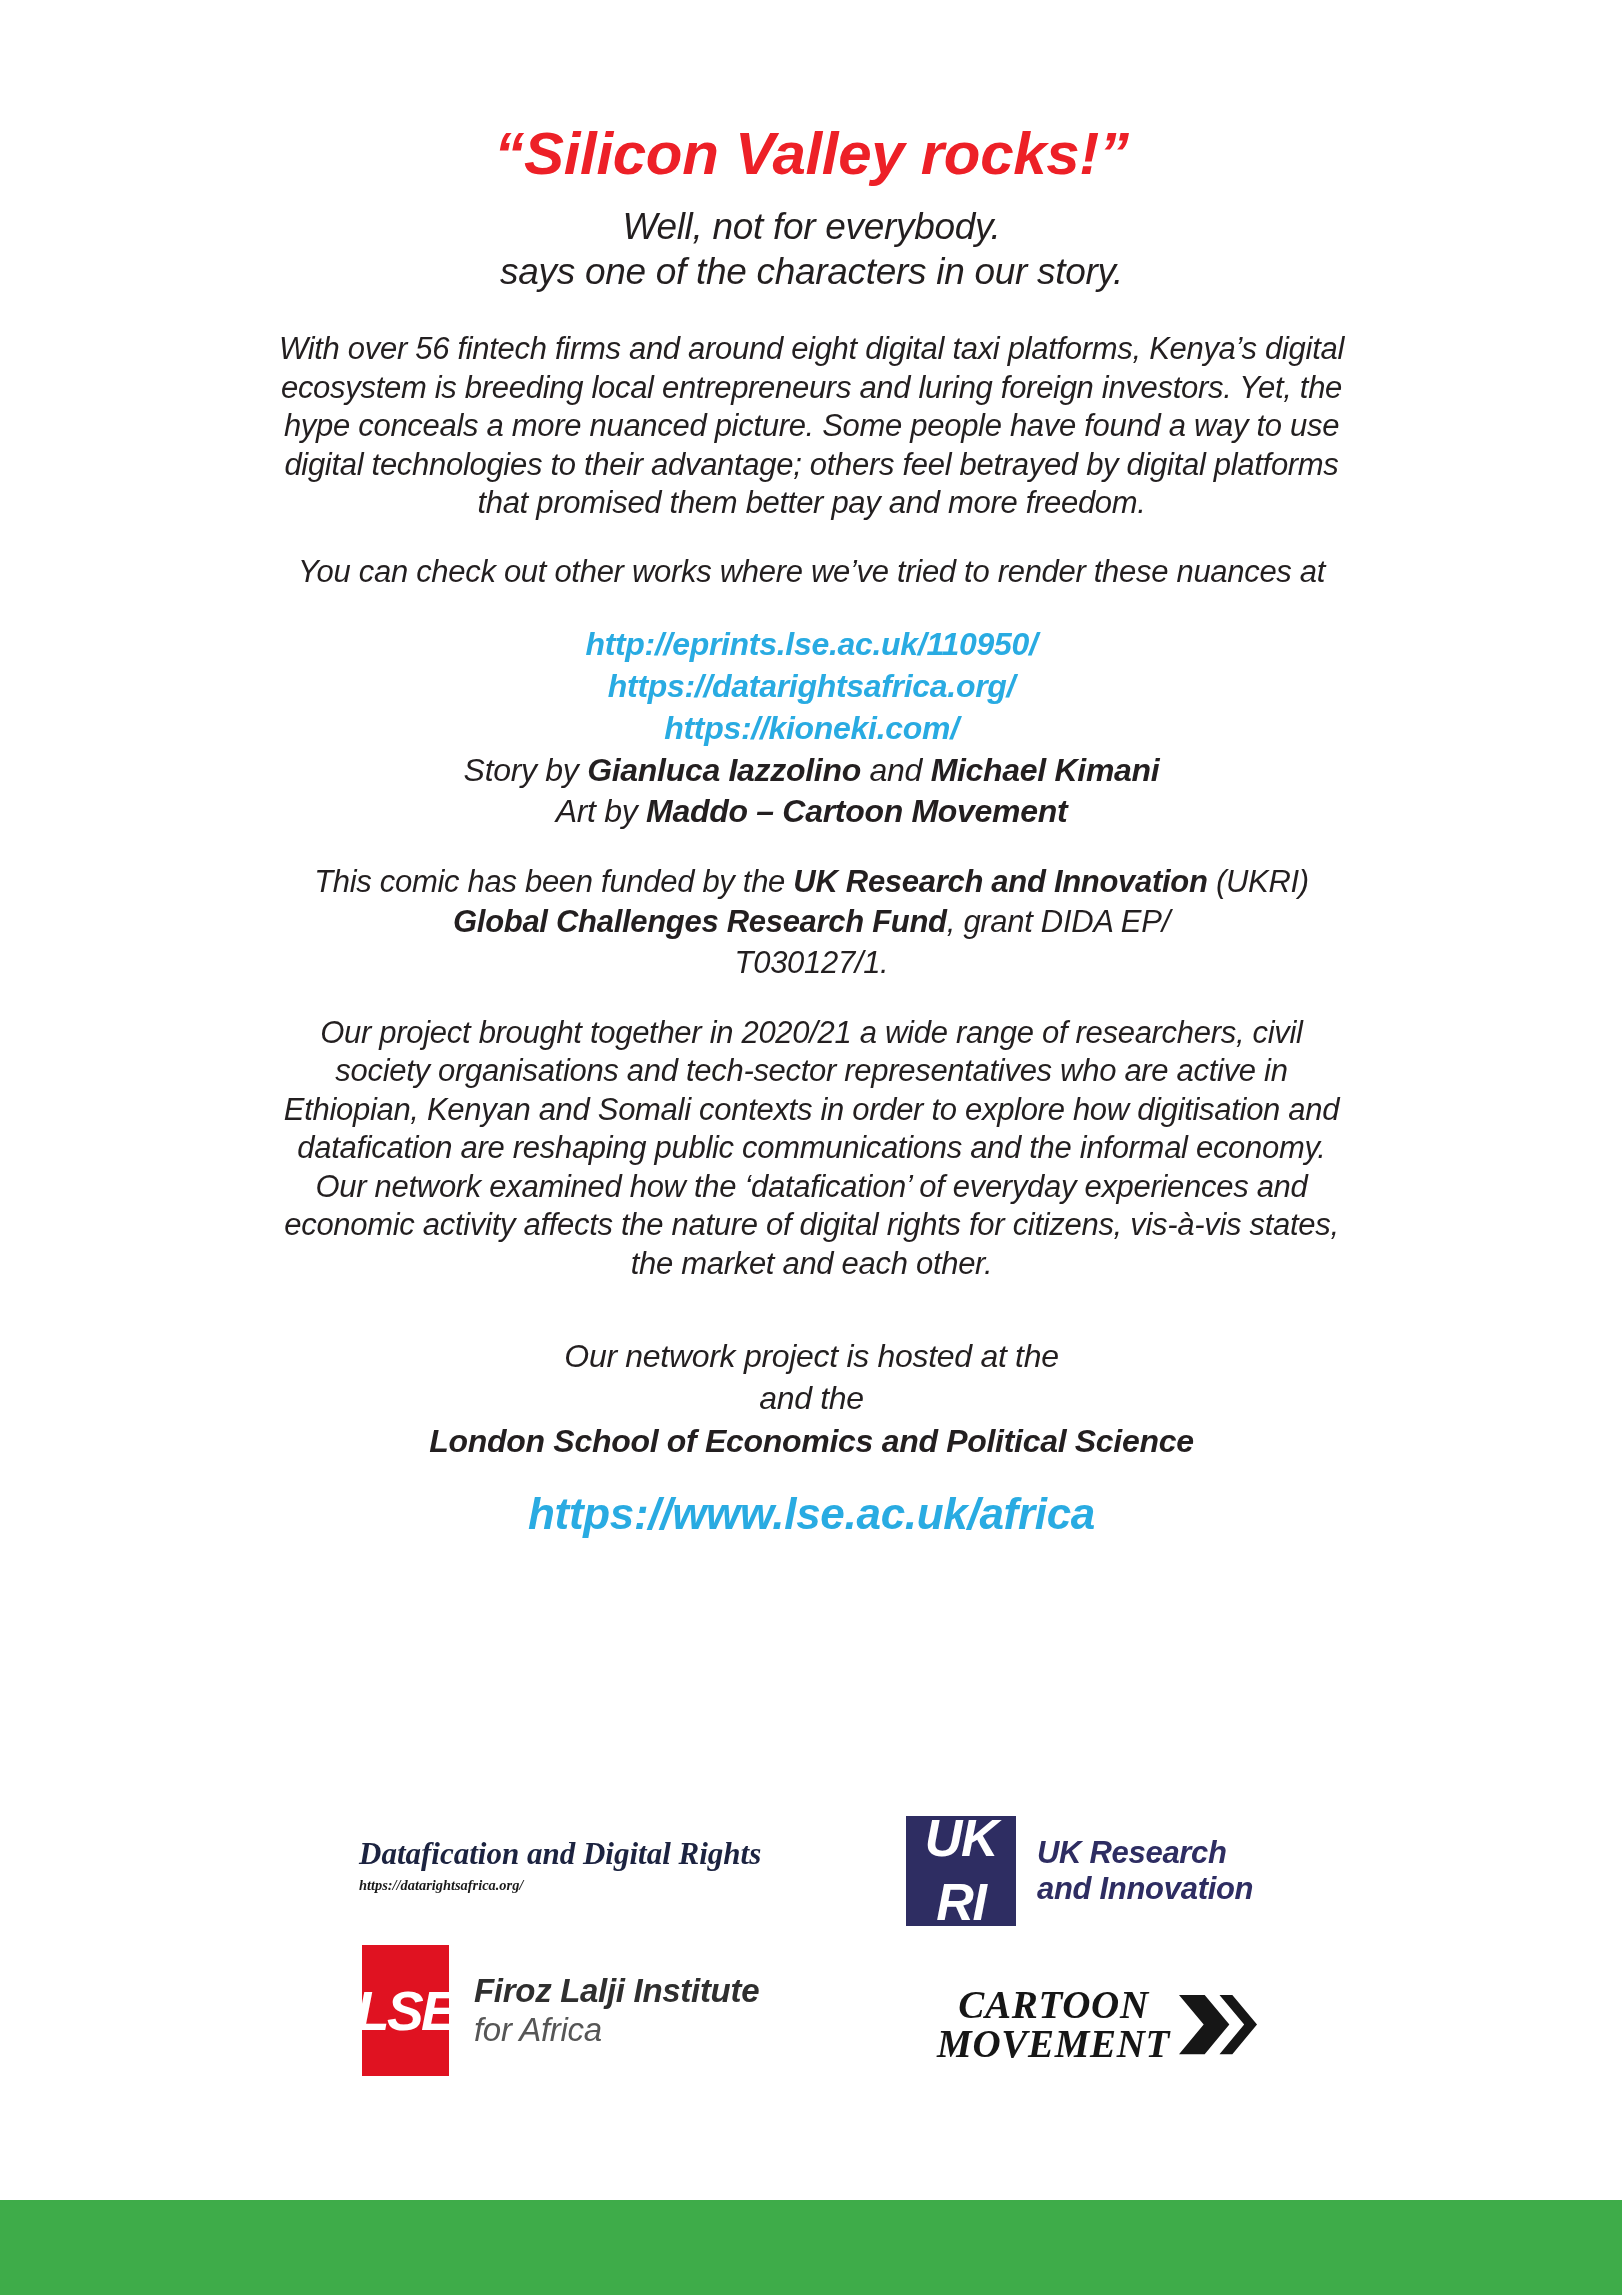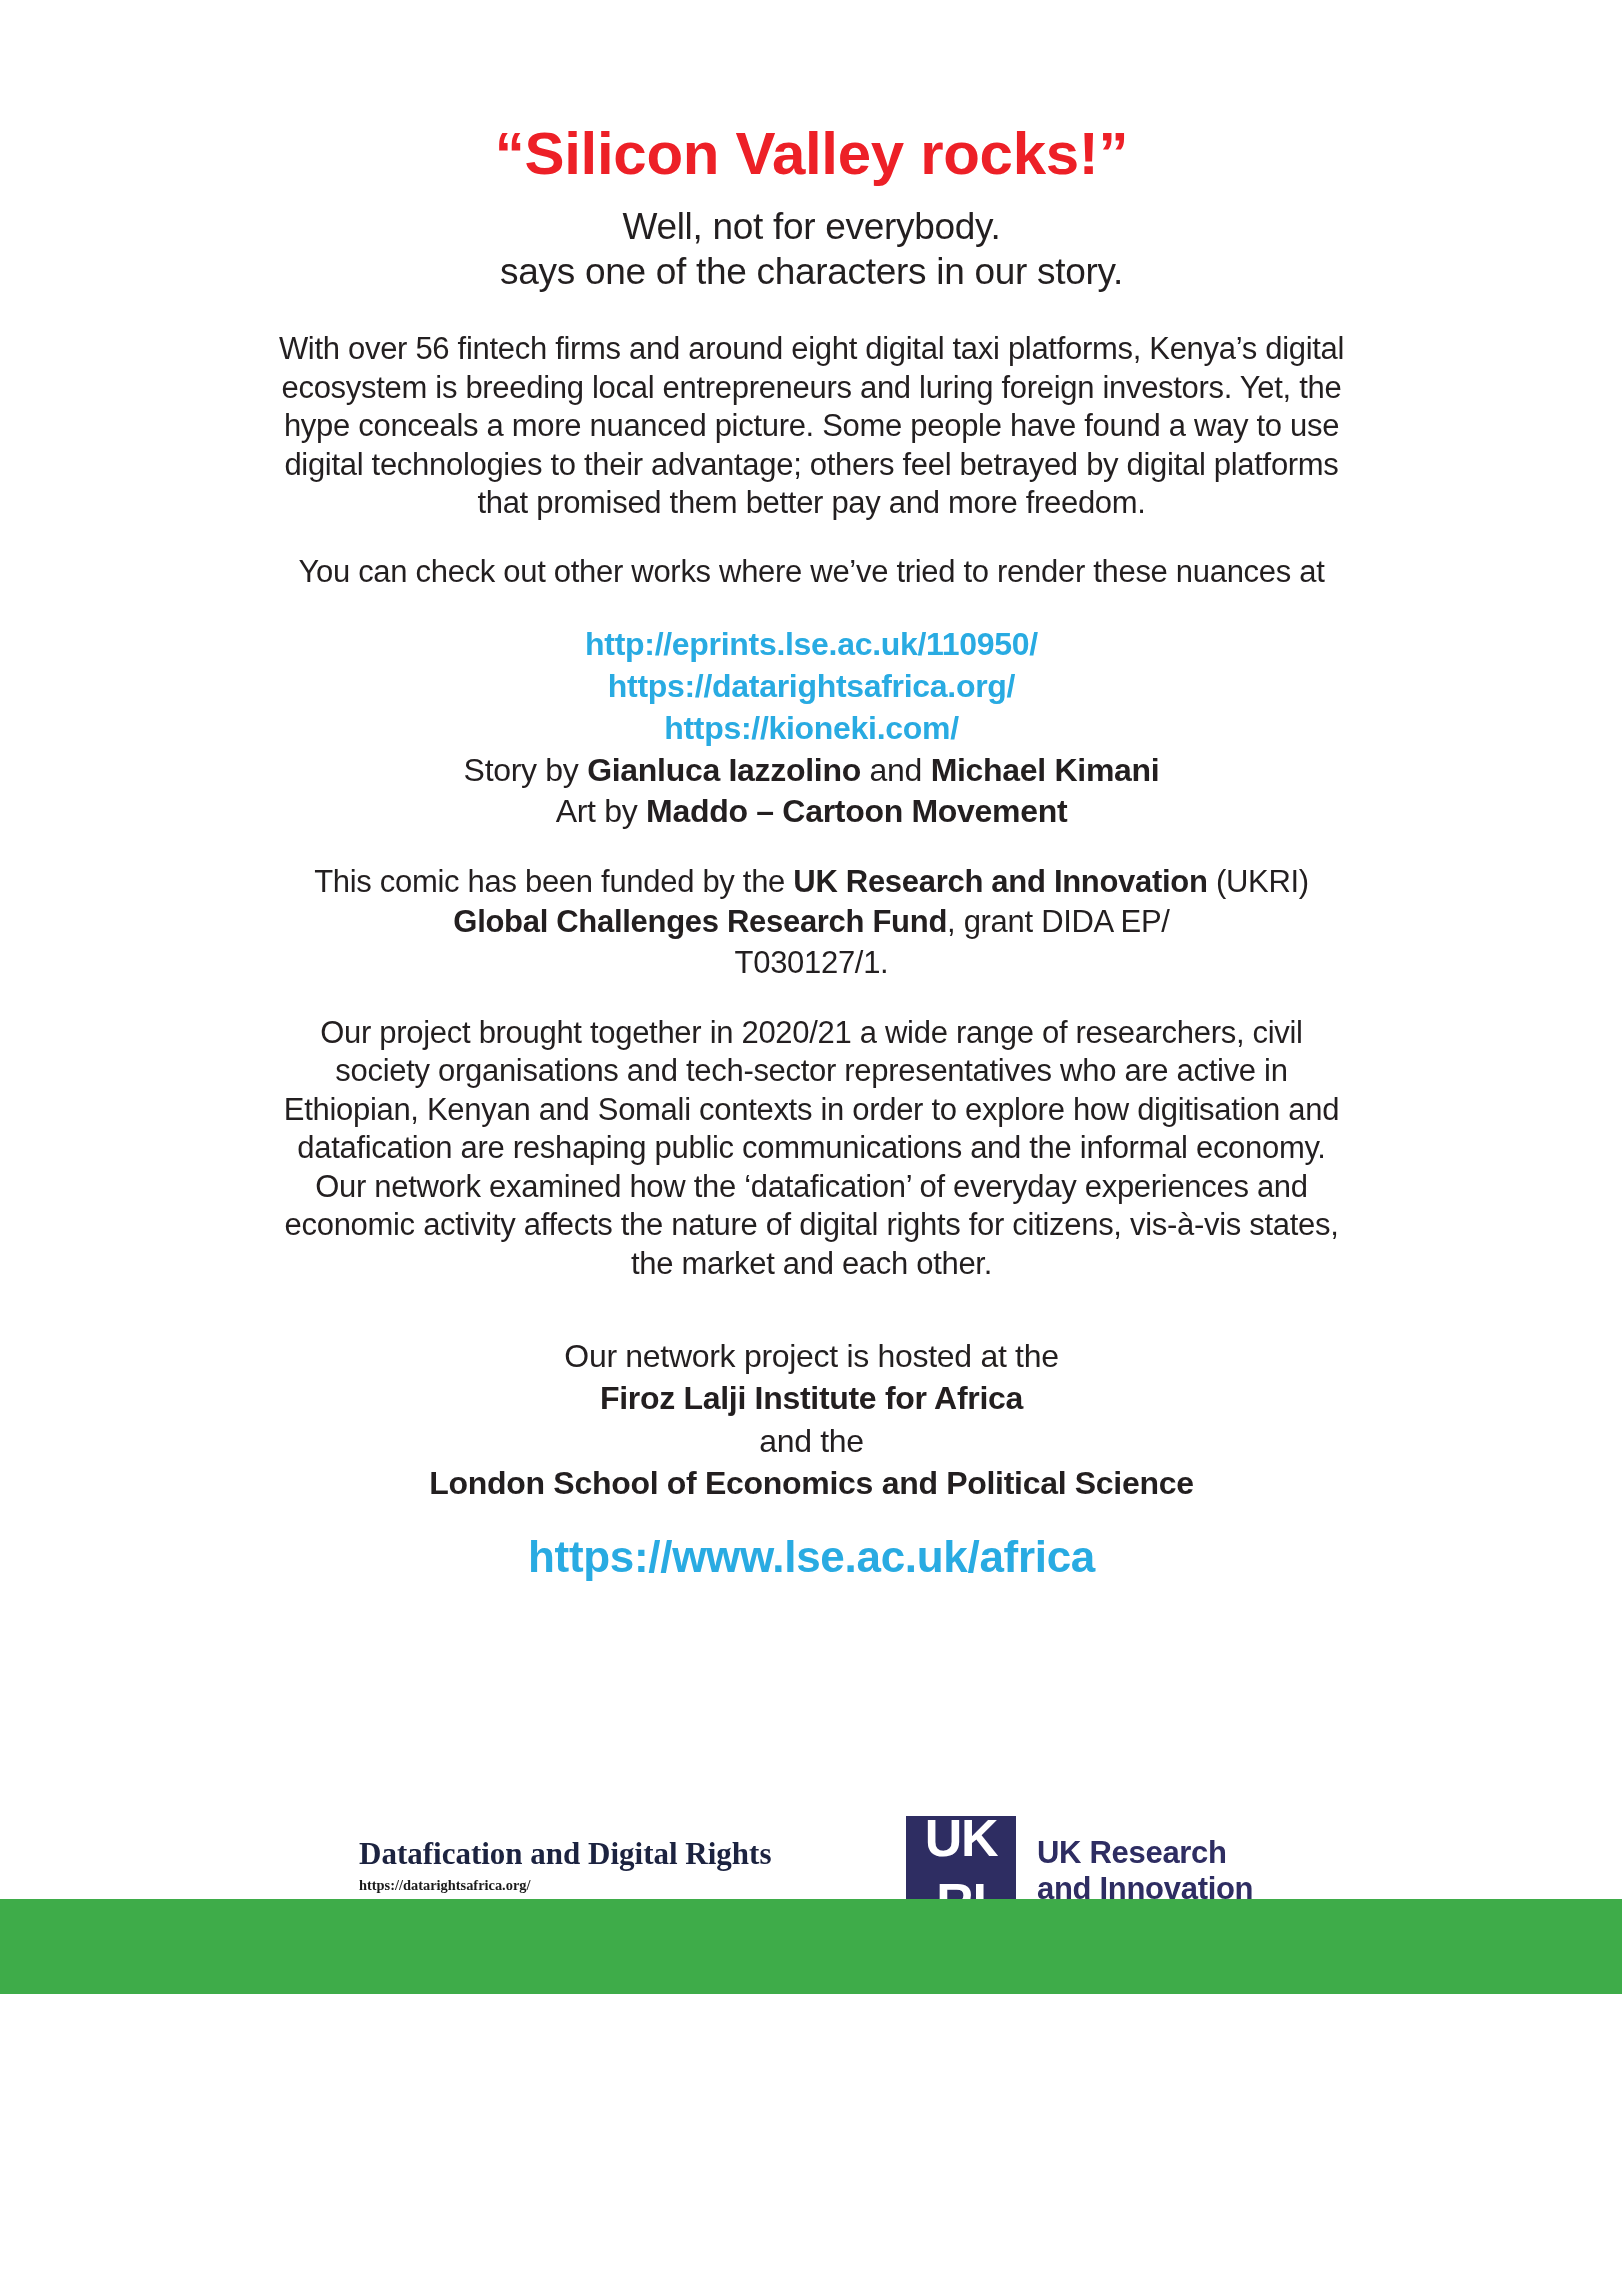--- a/index.html
+++ b/index.html
@@ -1,23 +1,24 @@
 <!DOCTYPE html>
 <html style="--title-red: #ED2027; --link-blue: #29ABE2; --ukri-navy: #2E2D62; --ddr-navy: #1C2340; --lse-red: #E01221; --footer-green: #3EAC49; --text-black: #231F20;font-size:10.5px"><head>
 <meta charset="utf-8">
 <style>
   html,body{margin:0;padding:0;background:#fff;}
   .page{
     position:relative;
     width:1623px;
-    height:1994px;
+    height:2295px;
     background:#ffffff;
     overflow:hidden;
     font-family:"Liberation Sans", sans-serif;
     color:var(--text-black,#231F20);
+    font-style:italic;
   }
   main.copy{
     width:1073px;
     margin:0 auto;
     text-align:center;
     letter-spacing:-0.3px;
   }
   .title{
     padding-top:121px;
     font-size:60px;
@@ -174,21 +175,20 @@
       <div><span>Story by </span><b>Gianluca Iazzolino</b><span> and </span><b>Michael Kimani</b></div>
       <div><span>Art by </span><b>Maddo – Cartoon Movement</b></div>
     </div>
 
     <p class="para funding"><span>This comic has been funded by the </span><b>UK Research and Innovation</b><span> (UKRI) </span><b>Global Challenges Research Fund</b><span>, grant DIDA EP/</span><br><span>T030127/1.</span></p>
 
     <p class="para project">Our project brought together in 2020/21 a wide range of researchers, civil society organisations and tech-sector representatives who are active in Ethiopian, Kenyan and Somali contexts in order to explore how digitisation and datafication are reshaping public communications and the informal economy. Our network examined how the ‘datafication’ of everyday experiences and economic activity affects the nature of digital rights for citizens, vis-à-vis states, the market and each other.</p>
 
     <div class="hosted">
       <div>Our network project is hosted at the</div>
-      <div class="bold">Firoz Lalji Institute for Africa</div>
       <div>and the</div>
       <div class="bold">London School of Economics and Political Science</div>
     </div>
 
     <div class="lse-link-row">
       <a class="link">https://www.lse.ac.uk/africa</a>
     </div>
 
   </main>
 

